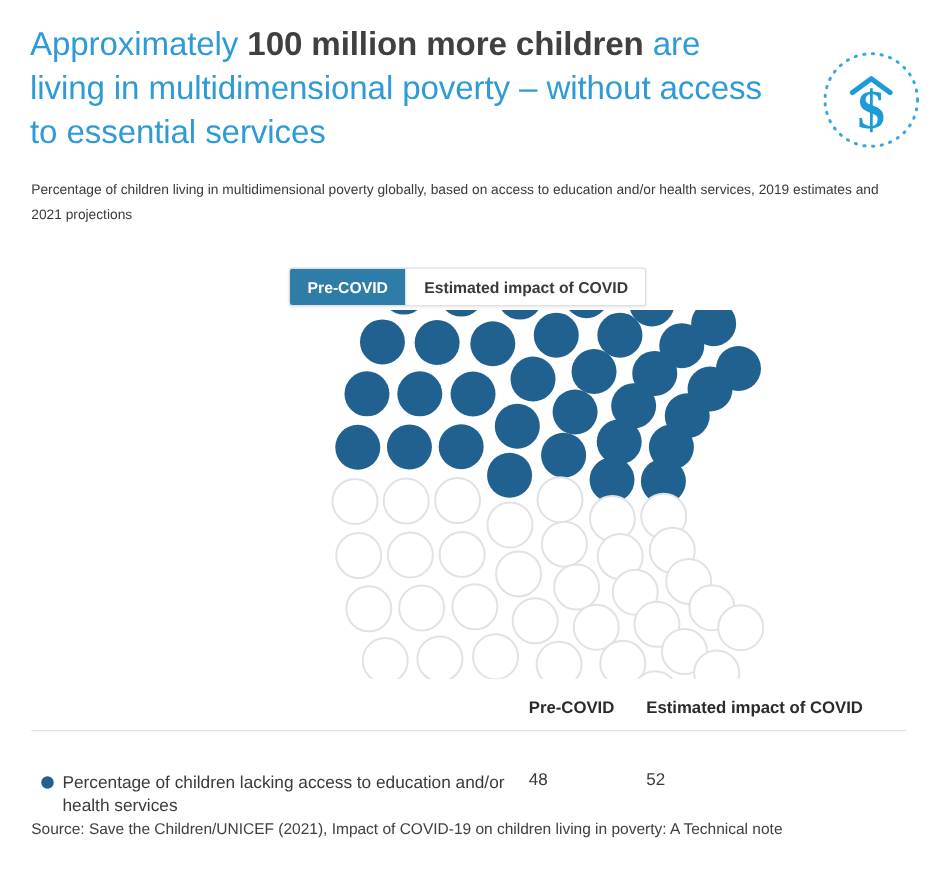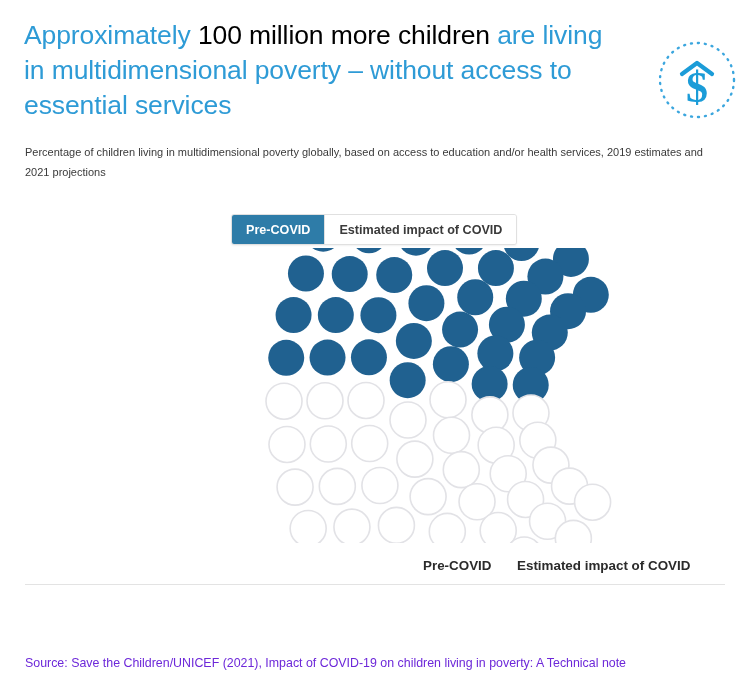--- a/index.html
+++ b/index.html
@@ -28,22 +28,22 @@
     left: 24px;
     top: 18px;
     width: 600px;
     font-size: 26.5px;
     line-height: 35px;
     font-weight: 400;
     color: #2E9BD6;
     letter-spacing: -0.1px;
   }
   .title .strong {
-    font-weight: 400;
-    color: #000000;
+    font-weight: 700;
+    color: #404040;
   }
   .brand-badge {
     position: absolute;
     left: 655px;
     top: 38px;
     width: 84px;
     height: 84px;
   }
 
   
@@ -174,21 +174,21 @@
     color: #3A3A3A;
   }
 
   
   .source {
     position: absolute;
     left: 25px;
     top: 656px;
     width: 700px;
     font-size: 12.4px;
-    color: #6d28d9;
+    color: #404040;
   }
 </style>
 </head>
 <body>
 
 <div class="header">
   <div class="title">
     <span>Approximately </span><span class="strong">100 million more children</span><span> are living in multidimensional poverty – without access to essential services</span>
   </div>
 
@@ -312,15 +312,21 @@
       <circle cx="477.11" cy="471.39" r="18" fill="#ffffff" stroke="#E2E2E6" stroke-width="1.6"></circle>
     </svg>
 </div>
 
 <div class="table-wrap">
   <div class="table-head">
     <div class="col-label-a">Pre-COVID</div>
     <div class="col-label-b">Estimated impact of COVID</div>
     <div class="table-rule"></div>
   </div>
+  <div class="table-row">
+    <div class="legend-dot"></div>
+    <div class="legend-text">Percentage of children lacking access to education and/or health services</div>
+    <div class="val-a">48</div>
+    <div class="val-b">52</div>
+  </div>
 </div>
 
 <div class="source">Source: Save the Children/UNICEF (2021), Impact of COVID-19 on children living in poverty: A Technical note</div>
 
 </body></html>

